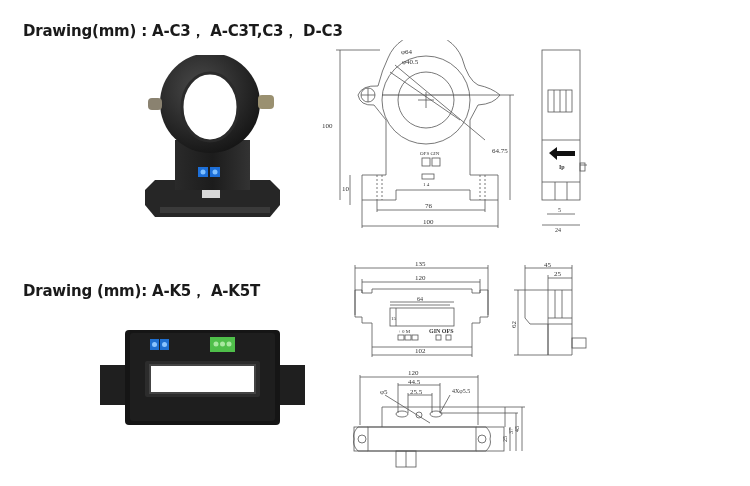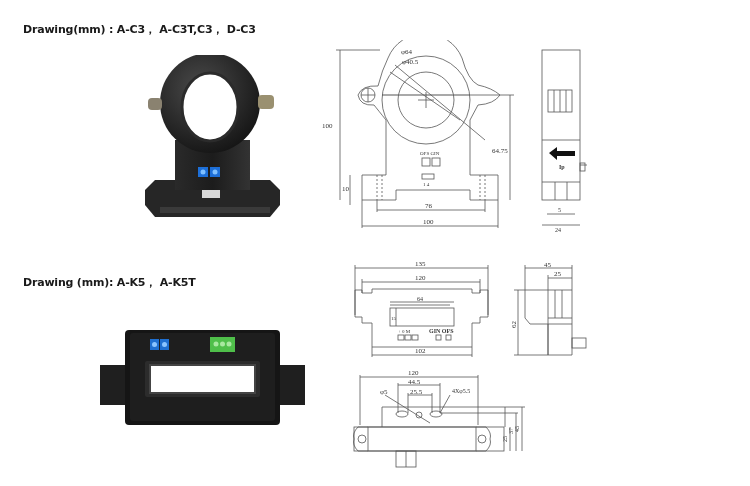--- a/index.html
+++ b/index.html
@@ -1,17 +1,17 @@
 <!DOCTYPE html>
 <html><head>
 <meta charset="utf-8">
 <style>
   html, body { margin: 0; padding: 0; background: #ffffff; }
   body { width: 750px; height: 486px; position: relative; overflow: hidden; font-family: "Liberation Sans", sans-serif; }
-  .title { position: absolute; font-family: "DejaVu Sans", sans-serif; font-weight: bold; font-size: 11px; color: #1a1a1a; white-space: nowrap; letter-spacing: -0.2px; }
+  .title { position: absolute; font-family: "DejaVu Sans", sans-serif; font-weight: bold; font-size: 15px; color: #1a1a1a; white-space: nowrap; letter-spacing: -0.2px; }
   .drawing { position: absolute; }
   svg text { font-family: "Liberation Serif", serif; fill: #333; }
 </style>
 </head>
 <body>
 
 <div class="title" style="left:23px; top:22px;">Drawing(mm) : A-C3， A-C3T,C3， D-C3</div>
 
 <svg class="drawing" style="left:130px; top:55px;" width="160" height="170" viewBox="0 0 160 170">
   <defs>
@@ -108,21 +108,21 @@
     <rect x="45" y="118" width="5" height="8"></rect>
     <line x1="12" y1="169" x2="40" y2="169"></line>
     <line x1="7" y1="180" x2="45" y2="180"></line>
   </g>
   <path d="M14 108 L22 102 L22 106 L40 106 L40 111 L22 111 L22 115 Z" fill="#111"></path>
   <text x="24" y="124" font-size="6" font-weight="bold">Ip</text>
   <text x="23" y="167" font-size="6">5</text>
   <text x="20" y="187" font-size="6">24</text>
 </svg>
 
-<div class="title" style="left:23px; top:275px;">Drawing (mm): A-K5， A-K5T</div>
+<div class="title" style="left:23px; top:282px;">Drawing (mm): A-K5， A-K5T</div>
 
 <svg class="drawing" style="left:100px; top:325px;" width="205" height="100" viewBox="0 0 205 100">
   <rect x="0" y="40" width="205" height="40" fill="#1f1f1f"></rect>
   <rect x="25" y="5" width="155" height="95" rx="4" fill="#151515"></rect>
   <rect x="30" y="8" width="145" height="88" rx="3" fill="#1e1e1e"></rect>
   <rect x="45" y="36" width="115" height="36" rx="2" fill="#2c2c2c"></rect>
   <rect x="50" y="40" width="105" height="28" fill="#ffffff"></rect>
   <rect x="50" y="40" width="105" height="28" fill="none" stroke="#444" stroke-width="2"></rect>
 
   <rect x="50" y="14" width="9" height="11" fill="#1f6fd0"></rect>

